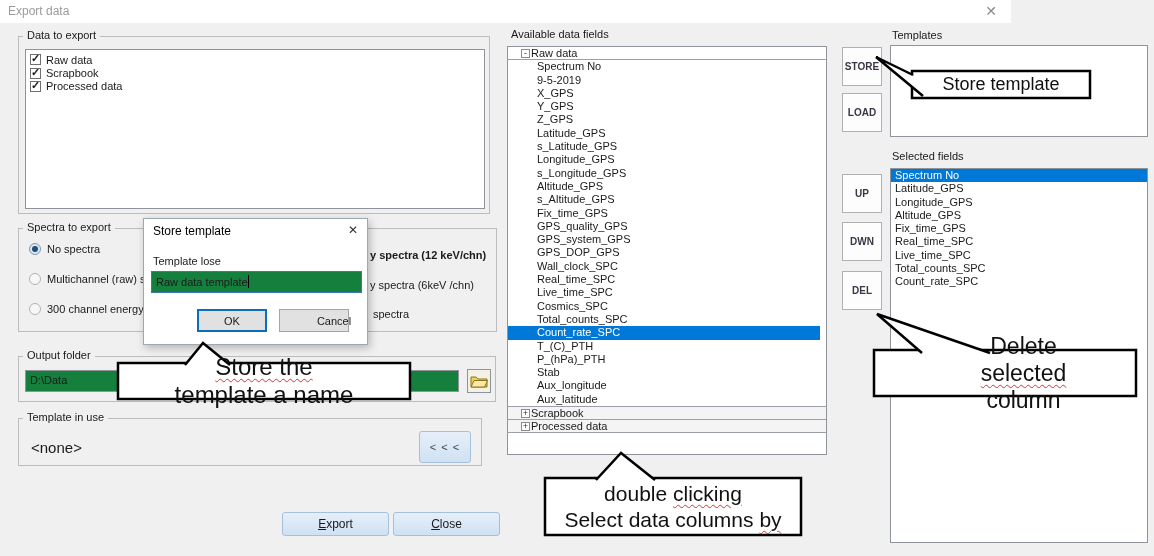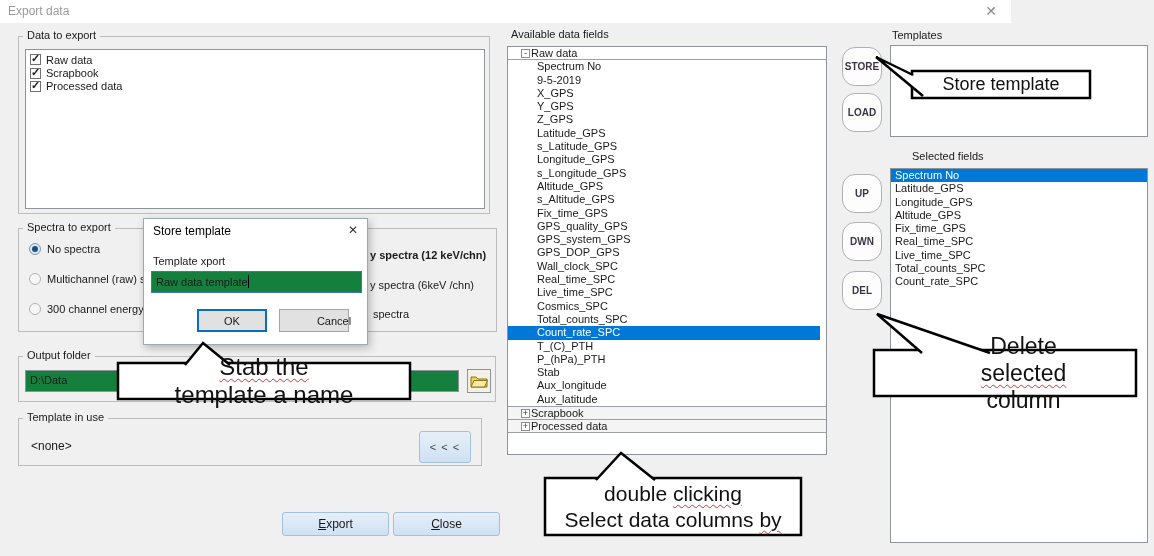--- a/index.html
+++ b/index.html
@@ -35,21 +35,21 @@
   .frag{position:absolute;font-size:11px;white-space:nowrap;}
 
   
   .g-out{left:18px;top:356px;width:478px;height:46px;}
   .textfield{position:absolute;background:#15803d;border:1px solid #8f949b;font-size:11px;padding:3px 4px;white-space:nowrap;overflow:hidden;}
   .g-out .textfield{left:6px;top:13px;width:434px;height:22px;}
   .folder-btn{position:absolute;left:448px;top:12px;width:24px;height:24px;background:#f3f1e4;border:1px solid #8f949b;display:flex;align-items:center;justify-content:center;}
 
   
   .g-tpl{left:18px;top:418px;width:464px;height:48px;}
-  .none-val{position:absolute;left:12px;top:20px;font-size:12px;}
+  .none-val{position:absolute;left:12px;top:20px;font-size:15px;}
   .blue-btn{position:absolute;background:linear-gradient(#e6eff9,#cfe1f3);border:1px solid #a4c0da;border-radius:3px;
     font-size:11px;color:#1a1a1a;display:flex;align-items:center;justify-content:center;}
   .expand-btn{left:400px;top:12px;width:52px;height:32px;letter-spacing:1px;color:#444;}
 
   
   .footer-btn{width:107px;height:24px;top:512px;font-size:12px;}
   .btn-export{left:282px;}
   .btn-close{left:393px;}
 
   
@@ -72,21 +72,21 @@
   .tree-row .expander{display:none;}
   .tree-row.group,.tree-row.group-collapsed{padding-left:23px;}
   .tree-row.group .expander,.tree-row.group-collapsed .expander{display:inline-block;position:absolute;left:13px;top:2px;
     width:9px;height:9px;border:1px solid #8c8c8c;background:#fff;font-size:9px;line-height:7px;text-align:center;color:#333;}
   .tree-row.group{border-bottom:1px solid #9aa0a6;}
   .tree-row.group-collapsed{border-top:1px solid #9aa0a6;background:#f4f4f4;}
   .tree-row.group-collapsed:last-child{border-bottom:1px solid #9aa0a6;}
   .tree-row.selected{background:#0078d7;color:#fff;width:calc(100% - 6px);}
 
   
-  .sq-btn{position:absolute;left:842px;width:40px;height:39px;background:#fdfdfd;border:1px solid #b0b0b0;border-radius:13px;
+  .sq-btn{position:absolute;left:842px;width:40px;height:39px;background:#fdfdfd;border:1px solid #b0b0b0;border-radius:0;
     font-size:10px;font-weight:bold;color:#3c3545;display:flex;align-items:center;justify-content:center;}
   .tpl-box{left:890px;top:45px;width:258px;height:92px;}
   .sel-box{left:890px;top:168px;width:258px;height:375px;}
   .sel-row{height:13.3px;line-height:13.3px;font-size:11px;padding-left:4px;white-space:nowrap;}
   .sel-row.selected{background:#0078d7;color:#fff;}
 
   
   .callout{position:absolute;}
   .callout svg{position:absolute;left:0;top:0;}
   .callout .ctext{position:absolute;display:flex;flex-direction:column;align-items:center;justify-content:center;
@@ -290,21 +290,21 @@
 
   <div class="sq-btn" style="top:47px;">STORE</div>
   <div class="sq-btn" style="top:93px;">LOAD</div>
   <div class="sq-btn" style="top:174px;">UP</div>
   <div class="sq-btn" style="top:222px;">DWN</div>
   <div class="sq-btn" style="top:271px;">DEL</div>
 
   <span class="col-label" style="left:892px;top:29px;">Templates</span>
   <div class="listbox tpl-box"></div>
 
-  <span class="col-label" style="left:912px;top:150px;text-align:right;">Selected fields</span>
+  <span class="col-label" style="left:892px;top:150px;text-align:right;">Selected fields</span>
   <div class="listbox sel-box">
 
   <div class="sel-row selected">
         <span>Spectrum No</span>
       </div>
       <div class="sel-row">
         <span>Latitude_GPS</span>
       </div>
       <div class="sel-row">
         <span>Longitude_GPS</span>
@@ -325,33 +325,33 @@
         <span>Total_counts_SPC</span>
       </div>
       <div class="sel-row">
         <span>Count_rate_SPC</span>
       </div>
     </div>
 
   <div class="abs dialog">
     <span class="dtitle">Store template</span>
     <span class="dclose">✕</span>
-    <span class="dlabel">Template xport</span>
+    <span class="dlabel">Template lose</span>
     <div class="textfield dinput"><span>Raw data template</span><span class="caret"></span></div>
     <div class="dlg-btn ok-btn">OK</div>
     <div class="dlg-btn cancel-btn">Cancel</div>
   </div>
 
   <div class="callout" style="left:116px;top:340px;width:296px;height:62px;">
     <svg width="296" height="62">
       <rect x="2" y="23" width="292" height="36" fill="#fff" stroke="#000" stroke-width="2.5"></rect>
       <path d="M69 25 L87 3 L114 25" fill="#fff" stroke="#000" stroke-width="2.5"></path>
     </svg>
     <div class="ctext" style="left:4px;top:25px;width:288px;height:32px;font-size:24px;">
-        <span class="squiggle">Stab the</span>
+        <span class="squiggle">Store the</span>
         <span> template a name</span>
       </div>
   </div>
 
   <div class="callout" style="left:543px;top:450px;width:262px;height:90px;">
     <svg width="262" height="90">
       <rect x="2" y="28" width="256" height="57" fill="#fff" stroke="#000" stroke-width="2.5"></rect>
       <path d="M53 30 L78 3 L112 30" fill="#fff" stroke="#000" stroke-width="2.5"></path>
     </svg>
     <div class="ctext" style="left:4px;top:30px;width:252px;height:53px;font-size:21px;line-height:26px;">

